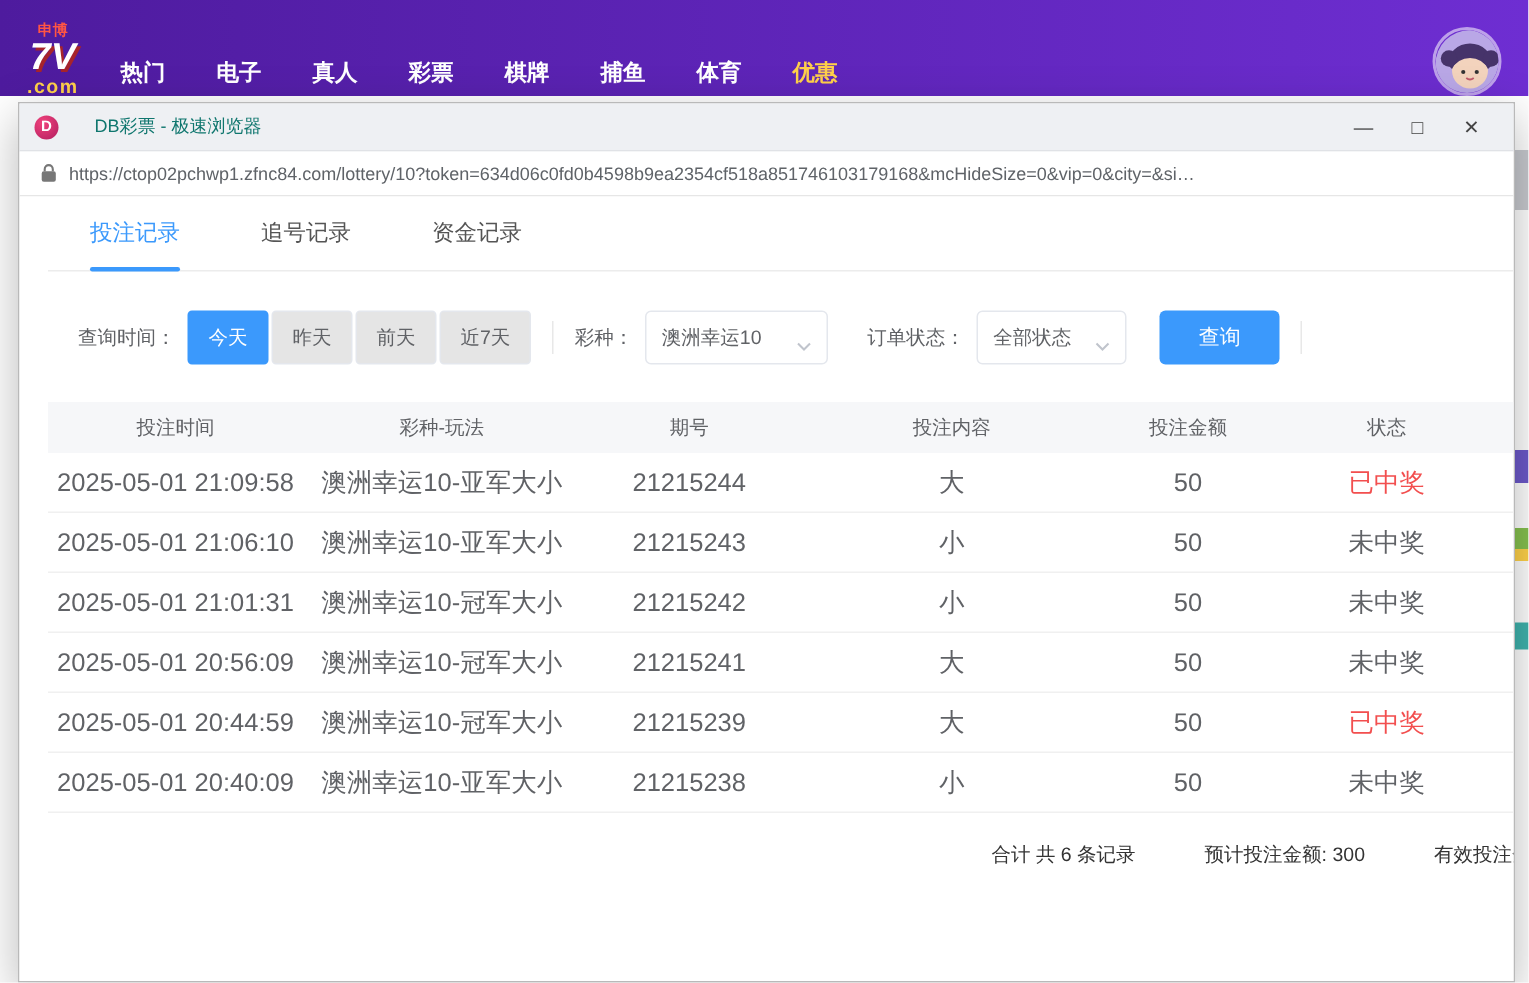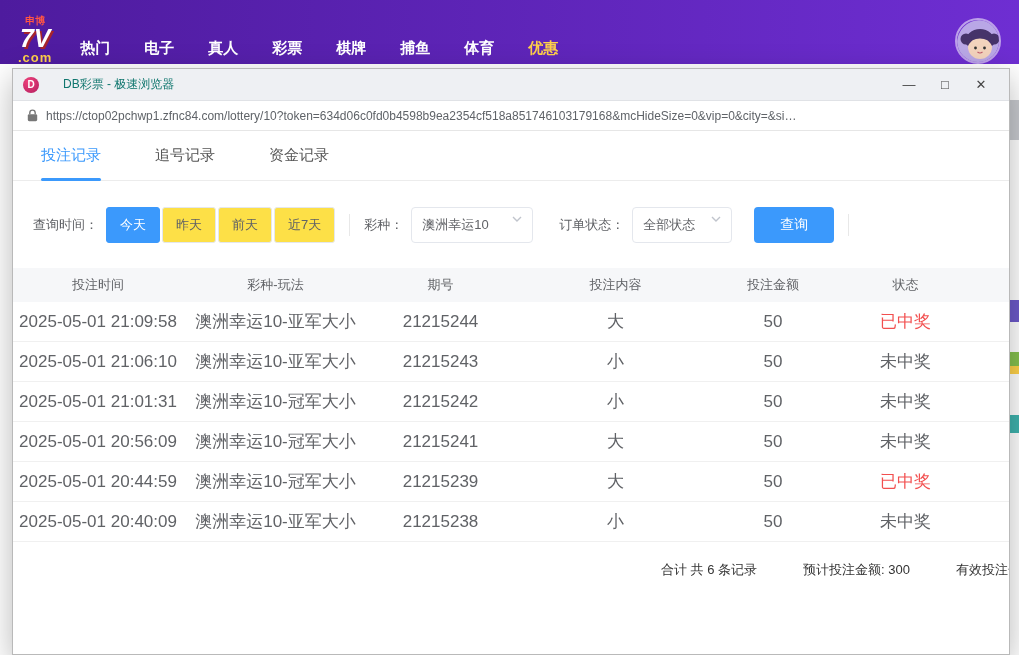--- a/index.html
+++ b/index.html
@@ -38,36 +38,36 @@
   }
   .titlebar { height:32px; background:#eef0f3; border-bottom:1px solid #e0e2e6; display:flex; align-items:center; padding:0 10px; flex:0 0 auto; }
   .favicon { width:16px; height:16px; border-radius:50%; background:radial-gradient(circle at 35% 30%, #f0427c, #b11e5f); color:#fff; font-size:10px; font-weight:bold; display:flex; align-items:center; justify-content:center; }
   .title-text { margin-left:24px; font-size:12px; color:#0f766e; }
   .win-controls { margin-left:auto; display:flex; }
   .win-btn { width:36px; height:26px; display:flex; align-items:center; justify-content:center; font-size:13px; color:#444; cursor:pointer; }
 
   .urlbar { height:30px; background:#fff; border-bottom:1px solid #e6e6e6; display:flex; align-items:center; padding:0 14px; gap:8px; flex:0 0 auto; }
   .url-text { font-size:12px; color:#5f6368; white-space:nowrap; overflow:hidden; }
 
-  .content { flex:1; background:#fff; overflow:hidden; position:relative; }
+  .content { flex:1; background:#fff; overflow:hidden; position:relative;padding-left:19px; }
 
   
   .tabs { height:50px; padding:0 28px; display:flex; gap:54px; border-bottom:1px solid #ececec; align-items:stretch; }
   .tab { display:flex; align-items:center; font-size:15px; color:#555; cursor:pointer; position:relative; white-space:nowrap; }
   .tab.active { color:var(--accent,#3b99fc); }
   .tab.active::after { content:""; position:absolute; bottom:-1px; left:0; right:0; height:3px; background:var(--accent,#3b99fc); border-radius:2px; }
 
   
   .filters { margin-top:26px; padding:0 20px; display:flex; align-items:center; font-size:13px; color:#606266; }
   .flabel { margin-right:8px; white-space:nowrap; }
   .time-group { display:flex; gap:2px; }
-  .tbtn { padding:8px 13px; font-size:13px; color:#606266; background:#fde047; border:1px solid #e4e7ed; border-radius:3px; cursor:pointer; white-space:nowrap; }
+  .tbtn { padding:8px 13px; font-size:13px; color:#606266; background:#e5e5e5; border:1px solid #e4e7ed; border-radius:3px; cursor:pointer; white-space:nowrap; }
   .tbtn.active { background:var(--accent,#3b99fc); border-color:var(--accent,#3b99fc); color:#fff; }
   .vdiv { width:1px; height:22px; background:#e8e8e8; margin:0 14px; flex:0 0 auto; }
-  .select { display:flex; align-items:flex-start; justify-content:space-between; gap:10px; border:1px solid #e4e7ed; border-radius:4px; padding:8px 10px; color:#606266; cursor:pointer; background:#fff; }
+  .select { display:flex; align-items:flex-end; justify-content:space-between; gap:10px; border:1px solid #e4e7ed; border-radius:4px; padding:8px 10px; color:#606266; cursor:pointer; background:#fff; }
   .select.lottery { width:122px; margin-right:26px; }
   .select.status  { width:100px; margin-right:22px; }
   .search-btn { background:var(--accent,#3b99fc); border:none; color:#fff; font-size:14px; padding:9px 26px; border-radius:4px; cursor:pointer; }
 
   
   .bet-table { margin-top:25px; }
   .thead, .trow { display:grid; grid-template-columns:170px 185px 145px 205px 110px 155px; align-items:center; }
   .thead { background:#f6f7f9; height:34px; font-size:13px; color:#606266; }
   .trow { height:40px; border-bottom:1px solid #f0f0f0; font-size:17px; color:#606266; }
   .th, .td { text-align:center; white-space:nowrap; overflow:hidden; }

